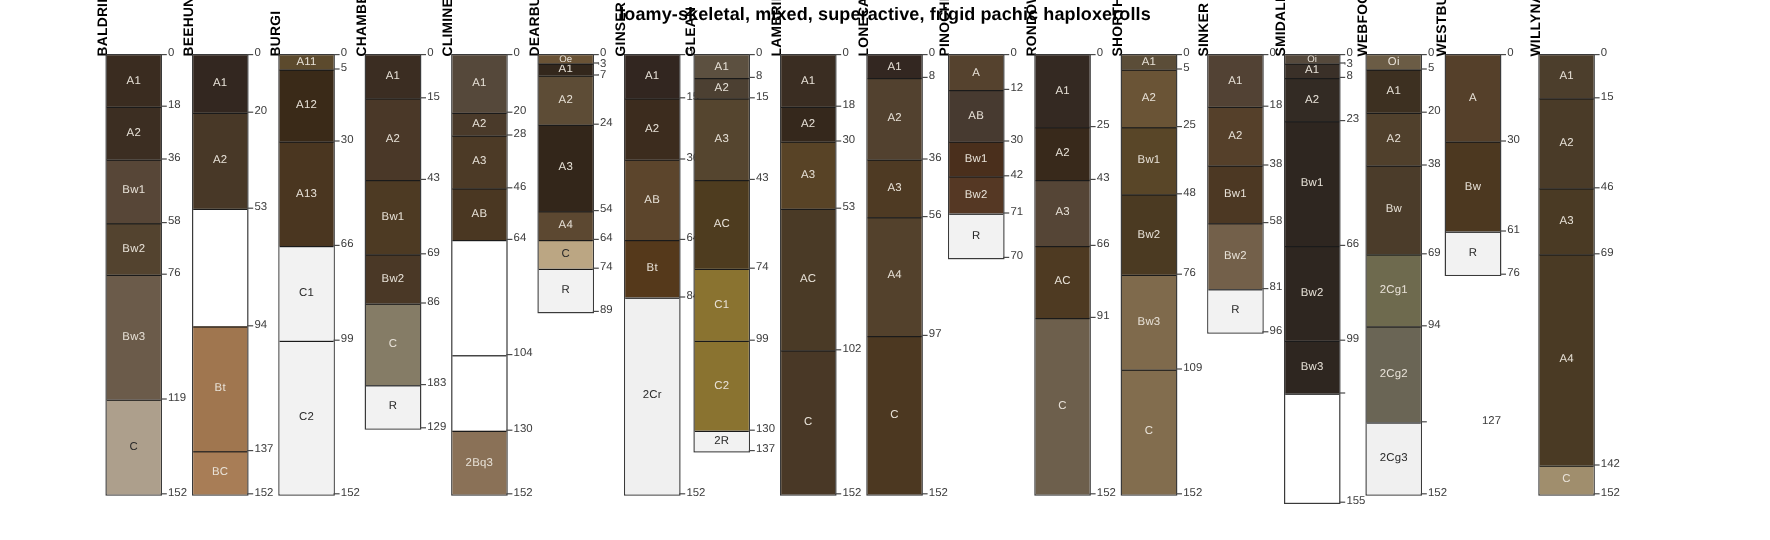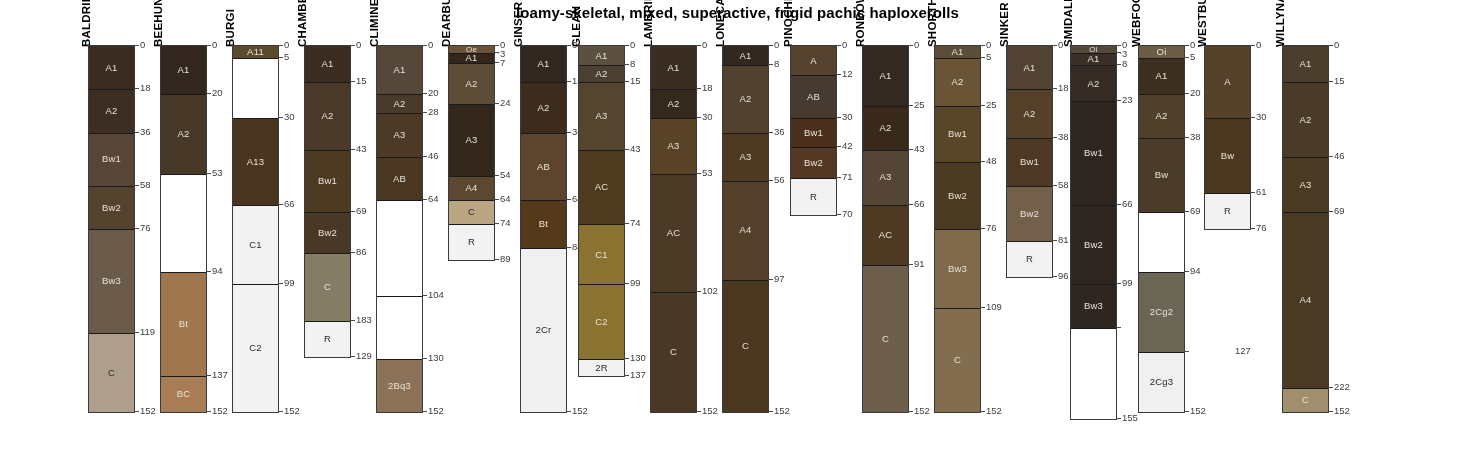--- a/index.html
+++ b/index.html
@@ -175,20 +175,23 @@
         <div class="tick" style="left: 206px; top: 374.896px;"></div>
         <div class="tick-lbl" style="left: 212px; top: 369.896px;">137</div>
         <div class="tick" style="left: 206px; top: 411.016px;"></div>
         <div class="tick-lbl" style="left: 212px; top: 406.016px;">152</div>
       </div>
       <div class="profile" style="left: 0px;">
         <div class="prof-name" style="left: 224px; top: 47px;">BURGI</div>
         <div class="col" style="left: 232px; top: 45px; width: 45px; height: 366.016px;">
           <div class="horizon" style="top: 0px; height: 12.04px; width: 45px; background: rgb(92, 74, 45);">
             <span class="hz-label">A11</span>
+          </div>
+          <div class="horizon" style="top: 12.04px; height: 60.2px; width: 45px; background: rgb(58, 42, 24);">
+            <span class="hz-label">A12</span>
           </div>
           <div class="hz-line" style="top: 12.04px; width: 45px;"></div>
           <div class="horizon" style="top: 72.24px; height: 86.688px; width: 45px; background: rgb(74, 54, 32);">
             <span class="hz-label">A13</span>
           </div>
           <div class="hz-line" style="top: 72.24px; width: 45px;"></div>
           <div class="horizon" style="top: 158.928px; height: 79.464px; width: 45px; background: rgb(242, 242, 242);">
             <span class="hz-label dark-text">C1</span>
           </div>
           <div class="hz-line" style="top: 158.928px; width: 45px;"></div>
@@ -707,20 +710,23 @@
           </div>
           <div class="hz-line" style="top: 12.04px; width: 45px;"></div>
           <div class="horizon" style="top: 48.16px; height: 43.344px; width: 45px; background: rgb(80, 64, 44);">
             <span class="hz-label">A2</span>
           </div>
           <div class="hz-line" style="top: 48.16px; width: 45px;"></div>
           <div class="horizon" style="top: 91.504px; height: 74.648px; width: 45px; background: rgb(75, 60, 42);">
             <span class="hz-label">Bw</span>
           </div>
           <div class="hz-line" style="top: 91.504px; width: 45px;"></div>
+          <div class="horizon" style="top: 166.152px; height: 60.2px; width: 45px; background: rgb(110, 106, 78);">
+            <span class="hz-label">2Cg1</span>
+          </div>
           <div class="hz-line" style="top: 166.152px; width: 45px;"></div>
           <div class="horizon" style="top: 226.352px; height: 79.464px; width: 45px; background: rgb(106, 101, 85);">
             <span class="hz-label">2Cg2</span>
           </div>
           <div class="hz-line" style="top: 226.352px; width: 45px;"></div>
           <div class="horizon" style="top: 305.816px; height: 60.2px; width: 45px; background: rgb(240, 240, 240);">
             <span class="hz-label dark-text">2Cg3</span>
           </div>
           <div class="hz-line" style="top: 305.816px; width: 45px;"></div>
         </div>
@@ -790,18 +796,18 @@
         </div>
         <div class="tick" style="left: 1328px; top: 45px;"></div>
         <div class="tick-lbl" style="left: 1334px; top: 40px;">0</div>
         <div class="tick" style="left: 1328px; top: 81.12px;"></div>
         <div class="tick-lbl" style="left: 1334px; top: 76.12px;">15</div>
         <div class="tick" style="left: 1328px; top: 155.768px;"></div>
         <div class="tick-lbl" style="left: 1334px; top: 150.768px;">46</div>
         <div class="tick" style="left: 1328px; top: 211.152px;"></div>
         <div class="tick-lbl" style="left: 1334px; top: 206.152px;">69</div>
         <div class="tick" style="left: 1328px; top: 386.936px;"></div>
-        <div class="tick-lbl" style="left: 1334px; top: 381.936px;">222</div>
+        <div class="tick-lbl" style="left: 1334px; top: 381.936px;">142</div>
         <div class="tick" style="left: 1328px; top: 411.016px;"></div>
         <div class="tick-lbl" style="left: 1334px; top: 406.016px;">152</div>
       </div>
     </div>
 </div>
 
 </body></html>

